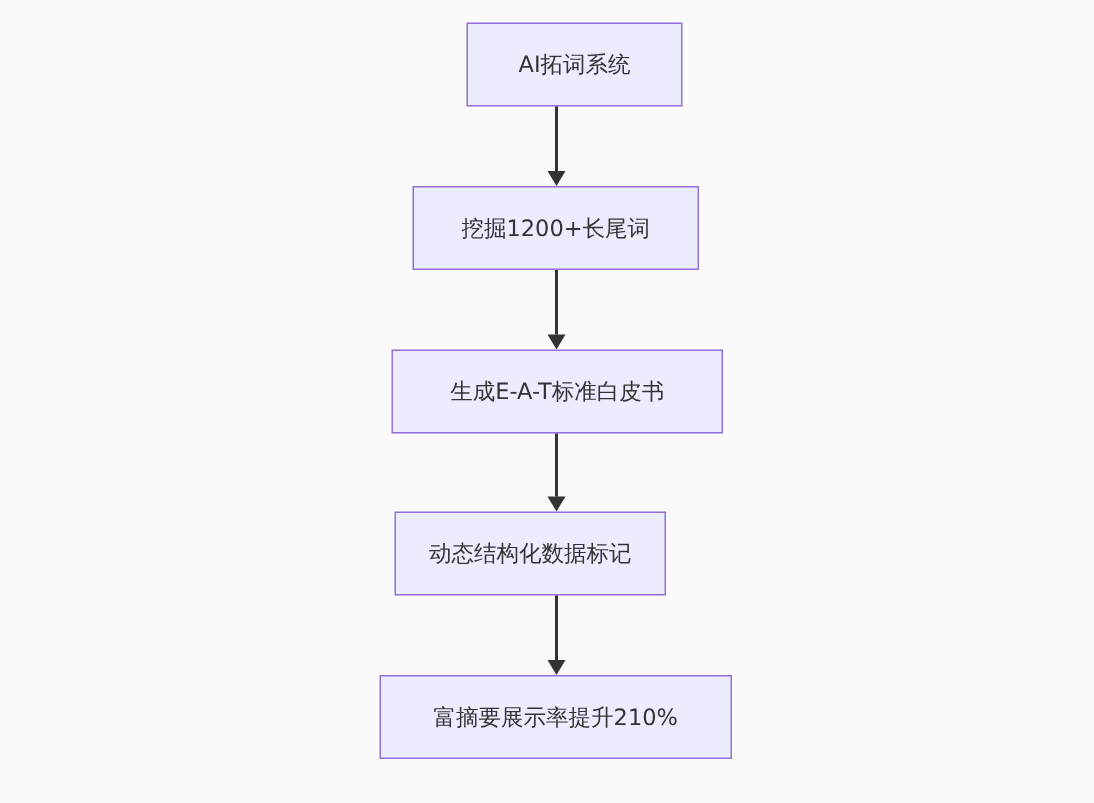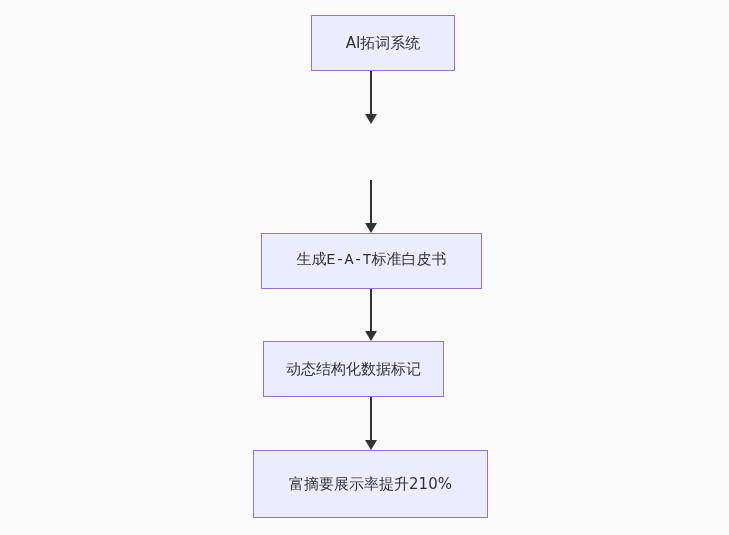--- a/index.html
+++ b/index.html
@@ -22,23 +22,23 @@
     color: var(--text, #333333);
     font-size: 15px;
     display: flex;
     align-items: center;
     justify-content: center;
     text-align: center;
     line-height: 1.2;
   }
   .flow-node.n0 { left: 299px; top: 15px;  width: 144px; height: 56px; margin-left: 12px; }
   .flow-node.n1 { left: 275px; top: 124px; width: 191px; height: 56px; }
-  .flow-node.n2 { left: 261px; top: 233px; width: 221px; height: 56px; font-family: Liberation Mono, monospace; }
+  .flow-node.n2 { left: 261px; top: 233px; width: 221px; height: 56px; }
   .flow-node.n3 { left: 263px; top: 341px; width: 181px; height: 56px; }
-  .flow-node.n4 { left: 253px; top: 450px; width: 235px; height: 68px; }
+  .flow-node.n4 { left: 253px; top: 450px; width: 235px; height: 56px; }
 
   .flow-arrow {
     position: absolute;
     left: 364px;          
     width: 13px;
     display: flex;
     flex-direction: column;
     align-items: center;
   }
   .flow-arrow .arrow-line {
@@ -65,20 +65,23 @@
 
   <div class="flow-node n0">
     <span>AI拓词系统</span>
   </div>
 
   <div class="flow-arrow e0">
     <div class="arrow-line"></div>
     <div class="arrow-head"></div>
   </div>
 
+  <div class="flow-node n1">
+    <span>挖掘1200+长尾词</span>
+  </div>
 
   <div class="flow-arrow e1">
     <div class="arrow-line"></div>
     <div class="arrow-head"></div>
   </div>
 
   <div class="flow-node n2">
     <span>生成E-A-T标准白皮书</span>
   </div>
 

